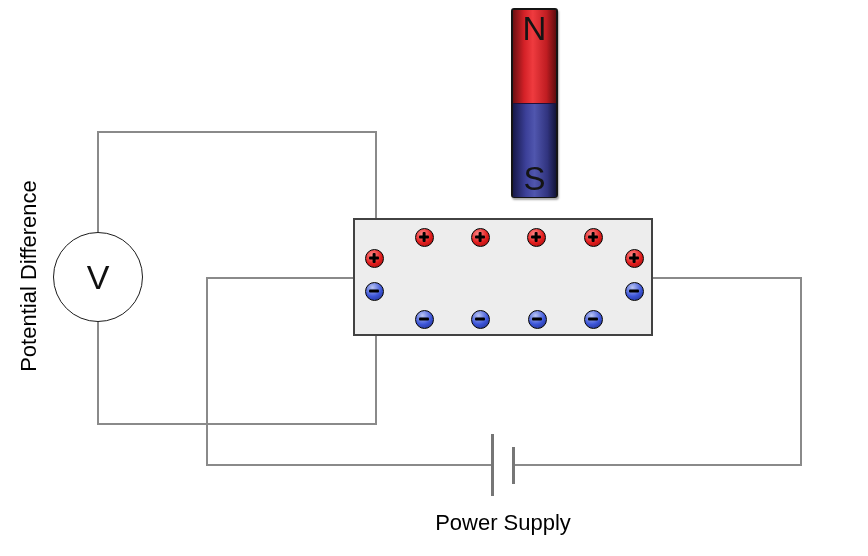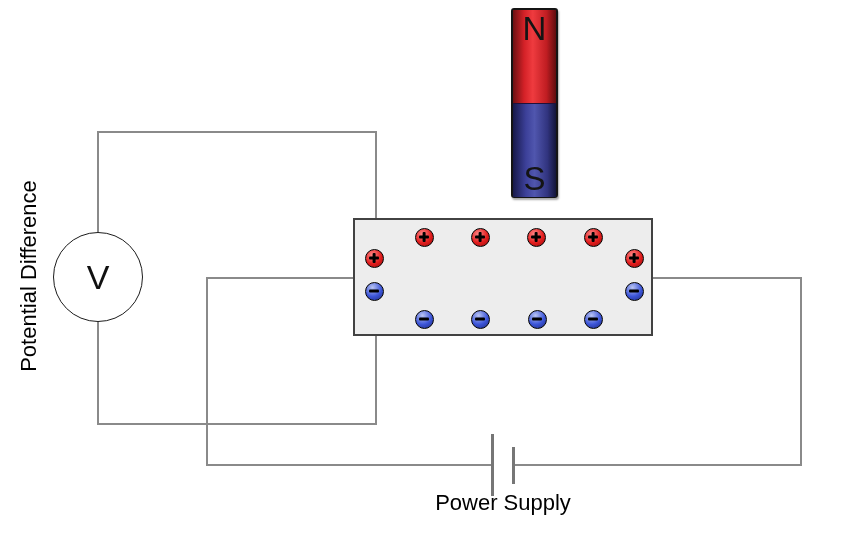--- a/index.html
+++ b/index.html
@@ -66,21 +66,21 @@
   .plate { position:absolute; background:#767676; }
   .plate.long  { left:491px; top:434px; width:2.6px; height:62px; }
   .plate.short { left:512px; top:447px; width:2.6px; height:37px; }
 
   
   .rot-label {
     position:absolute; left:29px; top:276px; transform:translate(-50%,-50%) rotate(-90deg);
     transform-origin:center; white-space:nowrap; font-size:22px; color:#000;
   }
   .power-label {
-    position:absolute; left:403px; top:490px; width:200px; text-align:center;
+    position:absolute; left:403px; top:510px; width:200px; text-align:center;
     font-size:22px; color:#000;
   }
 </style>
 </head>
 <body>
 
 <div class="canvas">
 
   <div class="rot-label">Potential Difference</div>
 

